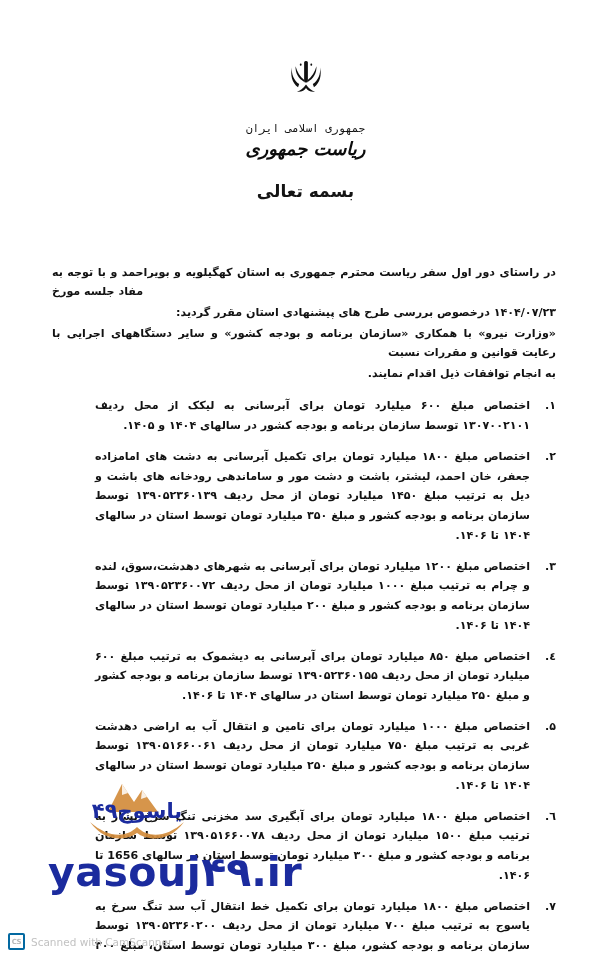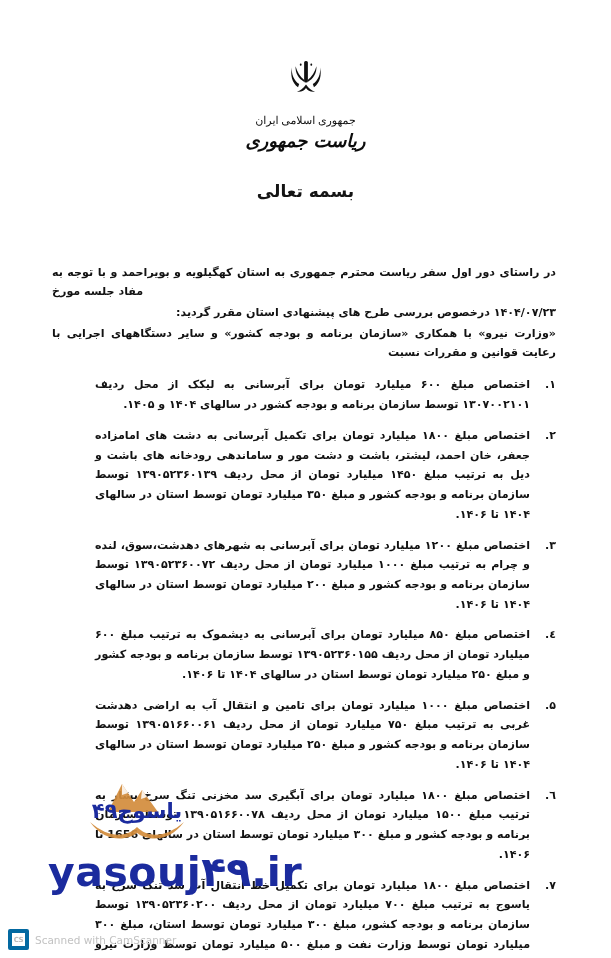--- a/index.html
+++ b/index.html
@@ -31,25 +31,25 @@
     right: 0;
     text-align: center;
   }
   .emblem {
     display: block;
     margin: 0 auto;
     width: 44px;
     height: 42px;
   }
   .lh-line1 {
-    margin-top: 14px;
+    margin-top: 22px;
     font-size: 11px;
     color: #111;
     letter-spacing: 0.5px;
-    font-family: Liberation Serif, serif;
+    font-family: Liberation Mono, monospace;
   }
   .lh-line2 {
     margin-top: 3px;
     font-size: 18px;
     color: #0c0c0c;
     font-weight: 700;
     font-style: italic;
     letter-spacing: 1px;
   }
   .basmala {
@@ -146,21 +146,21 @@
     left: 8px;
     bottom: 8px;
     display: flex;
     align-items: center;
     gap: 6px;
     direction: ltr;
   }
   .cs-badge {
     width: 13px;
     height: 13px;
-    border: 4px solid #0369a1;
+    border: 2px solid #0369a1;
     border-radius: 2px;
     color: #b8b8b8;
     font-size: 7px;
     font-weight: 700;
     display: flex;
     align-items: center;
     justify-content: center;
     letter-spacing: -0.3px;
     font-family: "DejaVu Sans", "Liberation Sans", sans-serif;
   }
@@ -193,20 +193,21 @@
   </div>
 
   <div class="basmala">بسمه تعالی</div>
 
   <div class="doc-body">
 
     <div class="intro">
       <p class="l1">در راستای دور اول سفر ریاست محترم جمهوری به استان کهگیلویه و بویراحمد و با توجه به مفاد جلسه مورخ</p>
       <p class="l2">۱۴۰۴/۰۷/۲۳ درخصوص بررسی طرح های پیشنهادی استان مقرر گردید:</p>
       <p class="l3">«وزارت نیرو» با همکاری «سازمان برنامه و بودجه کشور» و سایر دستگاههای اجرایی با رعایت قوانین و مقررات نسبت</p>
+      <p class="l4">به انجام توافقات ذیل اقدام نمایند.</p>
     </div>
 
     <ol class="items">
       <li>
         <span class="marker">۱.</span>
         <span class="itext">اختصاص مبلغ ۶۰۰ میلیارد تومان برای آبرسانی به لیکک از محل ردیف ۱۳۰۷۰۰۲۱۰۱ توسط سازمان برنامه و بودجه کشور در سالهای ۱۴۰۴ و ۱۴۰۵.</span>
       </li>
       <li>
         <span class="marker">۲.</span>
         <span class="itext">اختصاص مبلغ ۱۸۰۰ میلیارد تومان برای تکمیل آبرسانی به دشت های امامزاده جعفر، خان احمد، لیشتر، باشت و دشت مور و ساماندهی رودخانه های باشت و دیل به ترتیب مبلغ ۱۴۵۰ میلیارد تومان از محل ردیف ۱۳۹۰۵۲۳۶۰۱۳۹ توسط سازمان برنامه و بودجه کشور و مبلغ ۳۵۰ میلیارد تومان توسط استان در سالهای ۱۴۰۴ تا ۱۴۰۶.</span>

